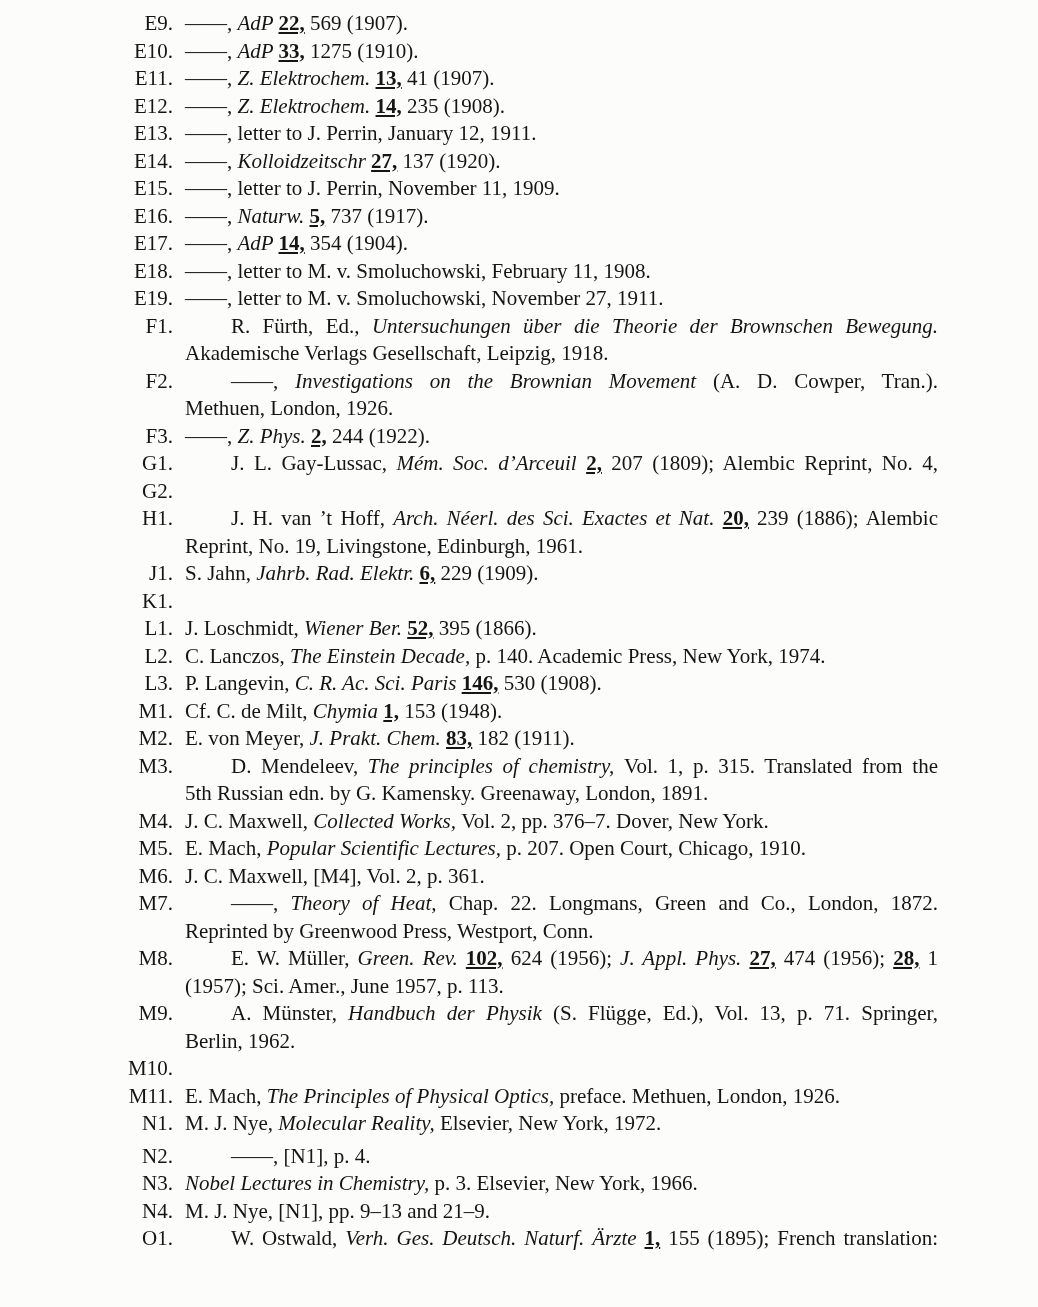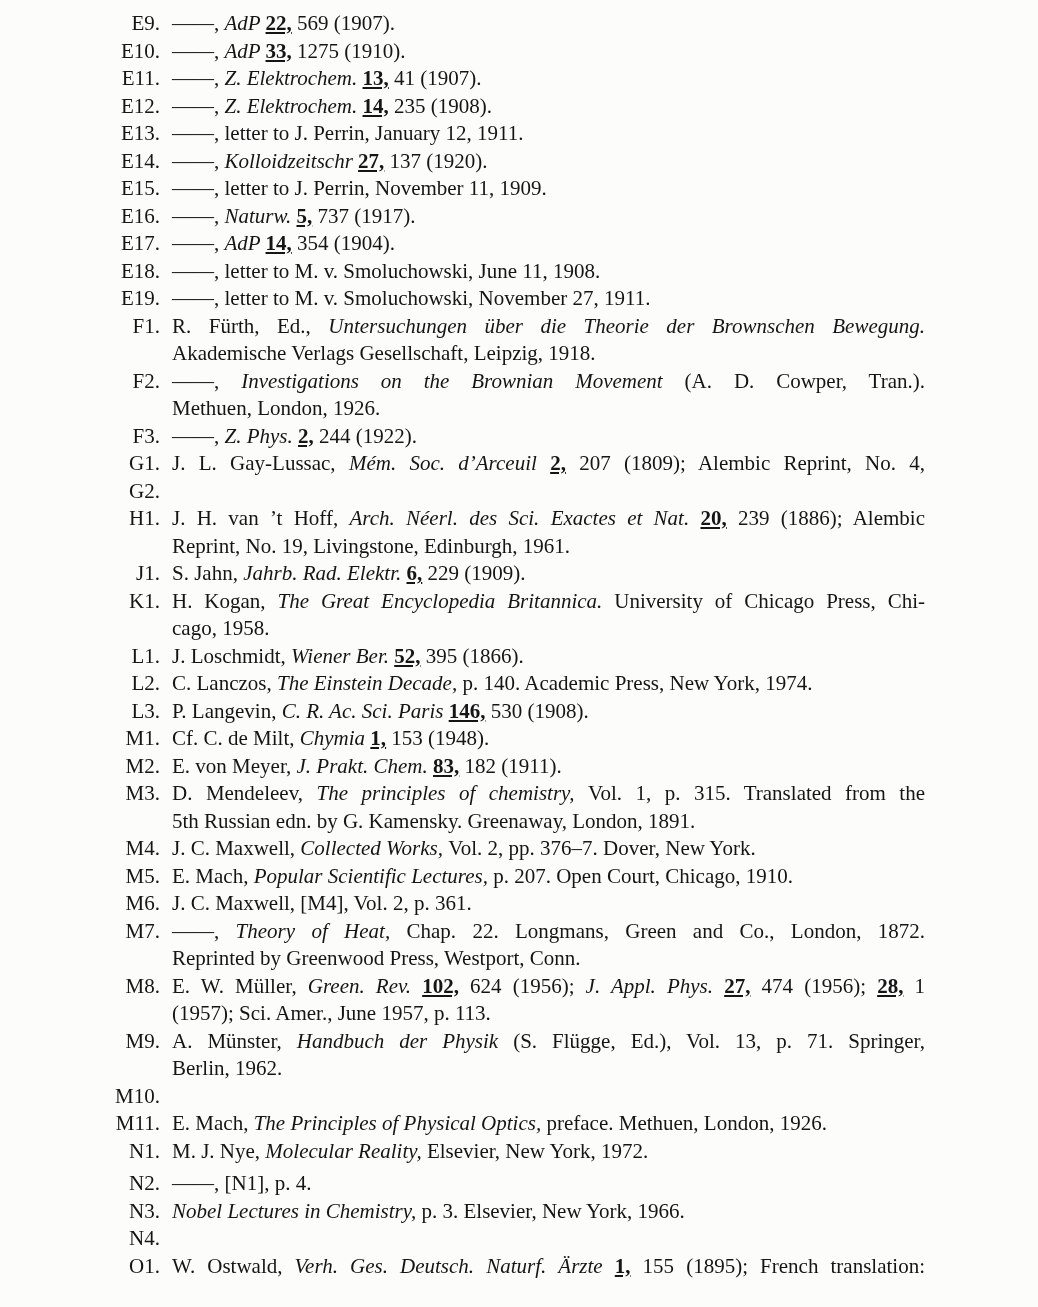--- a/index.html
+++ b/index.html
@@ -16,22 +16,23 @@
     height: 1307px;
     padding-top: 10px;
     box-sizing: border-box;
     font-family: "Liberation Serif", "DejaVu Serif", serif;
     font-size: 21px;
     color: #151515;
   }
   .entry {
     display: flex;
     align-items: flex-start;
-  }
-  .entry.gap-before { margin-top: 5px; }
+    padding-left: 13px;
+  }
+  .entry.gap-before { margin-top: 5px; gap: 46px; }
   .label {
     flex: 0 0 160px;
     width: 160px;
     text-align: right;
     height: 27.5px;
     line-height: 27.5px;
     white-space: pre;
   }
   .text {
     flex: 0 0 753px;
@@ -40,20 +41,21 @@
   }
   .line {
     height: 27.5px;
     line-height: 27.5px;
     white-space: pre;
   }
   .line.justify {
     white-space: normal;
     text-align: justify;
     text-align-last: justify;
+    margin-left: 46px;
   }
   .seg-r { font-style: normal; font-weight: normal; }
   .seg-i { font-style: italic; }
   .seg-b { font-weight: bold; text-decoration: underline; }
 </style>
 </head>
 <body>
 
 <div class="page">
   <div id="ref-list">
@@ -107,21 +109,21 @@
       </div>
       <div class="entry">
         <div class="label">E17.</div>
         <div class="text">
           <div class="line"><span class="seg-r">——, </span><span class="seg-i">AdP </span><span class="seg-b">14,</span><span class="seg-r"> 354 (1904).</span></div>
         </div>
       </div>
       <div class="entry">
         <div class="label">E18.</div>
         <div class="text">
-          <div class="line"><span class="seg-r">——, letter to M. v. Smoluchowski, June 11, 1908.</span></div>
+          <div class="line"><span class="seg-r">——, letter to M. v. Smoluchowski, February 11, 1908.</span></div>
         </div>
       </div>
       <div class="entry">
         <div class="label">E19.</div>
         <div class="text">
           <div class="line"><span class="seg-r">——, letter to M. v. Smoluchowski, November 27, 1911.</span></div>
         </div>
       </div>
       <div class="entry">
         <div class="label">F1.</div>
@@ -160,24 +162,20 @@
         </div>
       </div>
       <div class="entry">
         <div class="label">J1.</div>
         <div class="text">
           <div class="line"><span class="seg-r">S. Jahn, </span><span class="seg-i">Jahrb. Rad. Elektr. </span><span class="seg-b">6,</span><span class="seg-r"> 229 (1909).</span></div>
         </div>
       </div>
       <div class="entry">
         <div class="label">K1.</div>
-        <div class="text">
-          <div class="line justify"><span class="seg-r">H. Kogan, </span><span class="seg-i">The Great Encyclopedia Britannica. </span><span class="seg-r">University of Chicago Press, Chi-</span></div>
-          <div class="line"><span class="seg-r">cago, 1958.</span></div>
-        </div>
       </div>
       <div class="entry">
         <div class="label">L1.</div>
         <div class="text">
           <div class="line"><span class="seg-r">J. Loschmidt, </span><span class="seg-i">Wiener Ber. </span><span class="seg-b">52,</span><span class="seg-r"> 395 (1866).</span></div>
         </div>
       </div>
       <div class="entry">
         <div class="label">L2.</div>
         <div class="text">
@@ -270,20 +268,23 @@
         </div>
       </div>
       <div class="entry">
         <div class="label">N3.</div>
         <div class="text">
           <div class="line"><span class="seg-i">Nobel Lectures in Chemistry, </span><span class="seg-r">p. 3. Elsevier, New York, 1966.</span></div>
         </div>
       </div>
       <div class="entry">
         <div class="label">N4.</div>
+        <div class="text">
+          <div class="line"><span class="seg-r">M. J. Nye, [N1], pp. 9–13 and 21–9.</span></div>
+        </div>
       </div>
       <div class="entry">
         <div class="label">O1.</div>
         <div class="text">
           <div class="line justify"><span class="seg-r">W. Ostwald, </span><span class="seg-i">Verh. Ges. Deutsch. Naturf. Ärzte </span><span class="seg-b">1,</span><span class="seg-r"> 155 (1895); French translation:</span></div>
         </div>
       </div>
     </div>
 </div>
 

